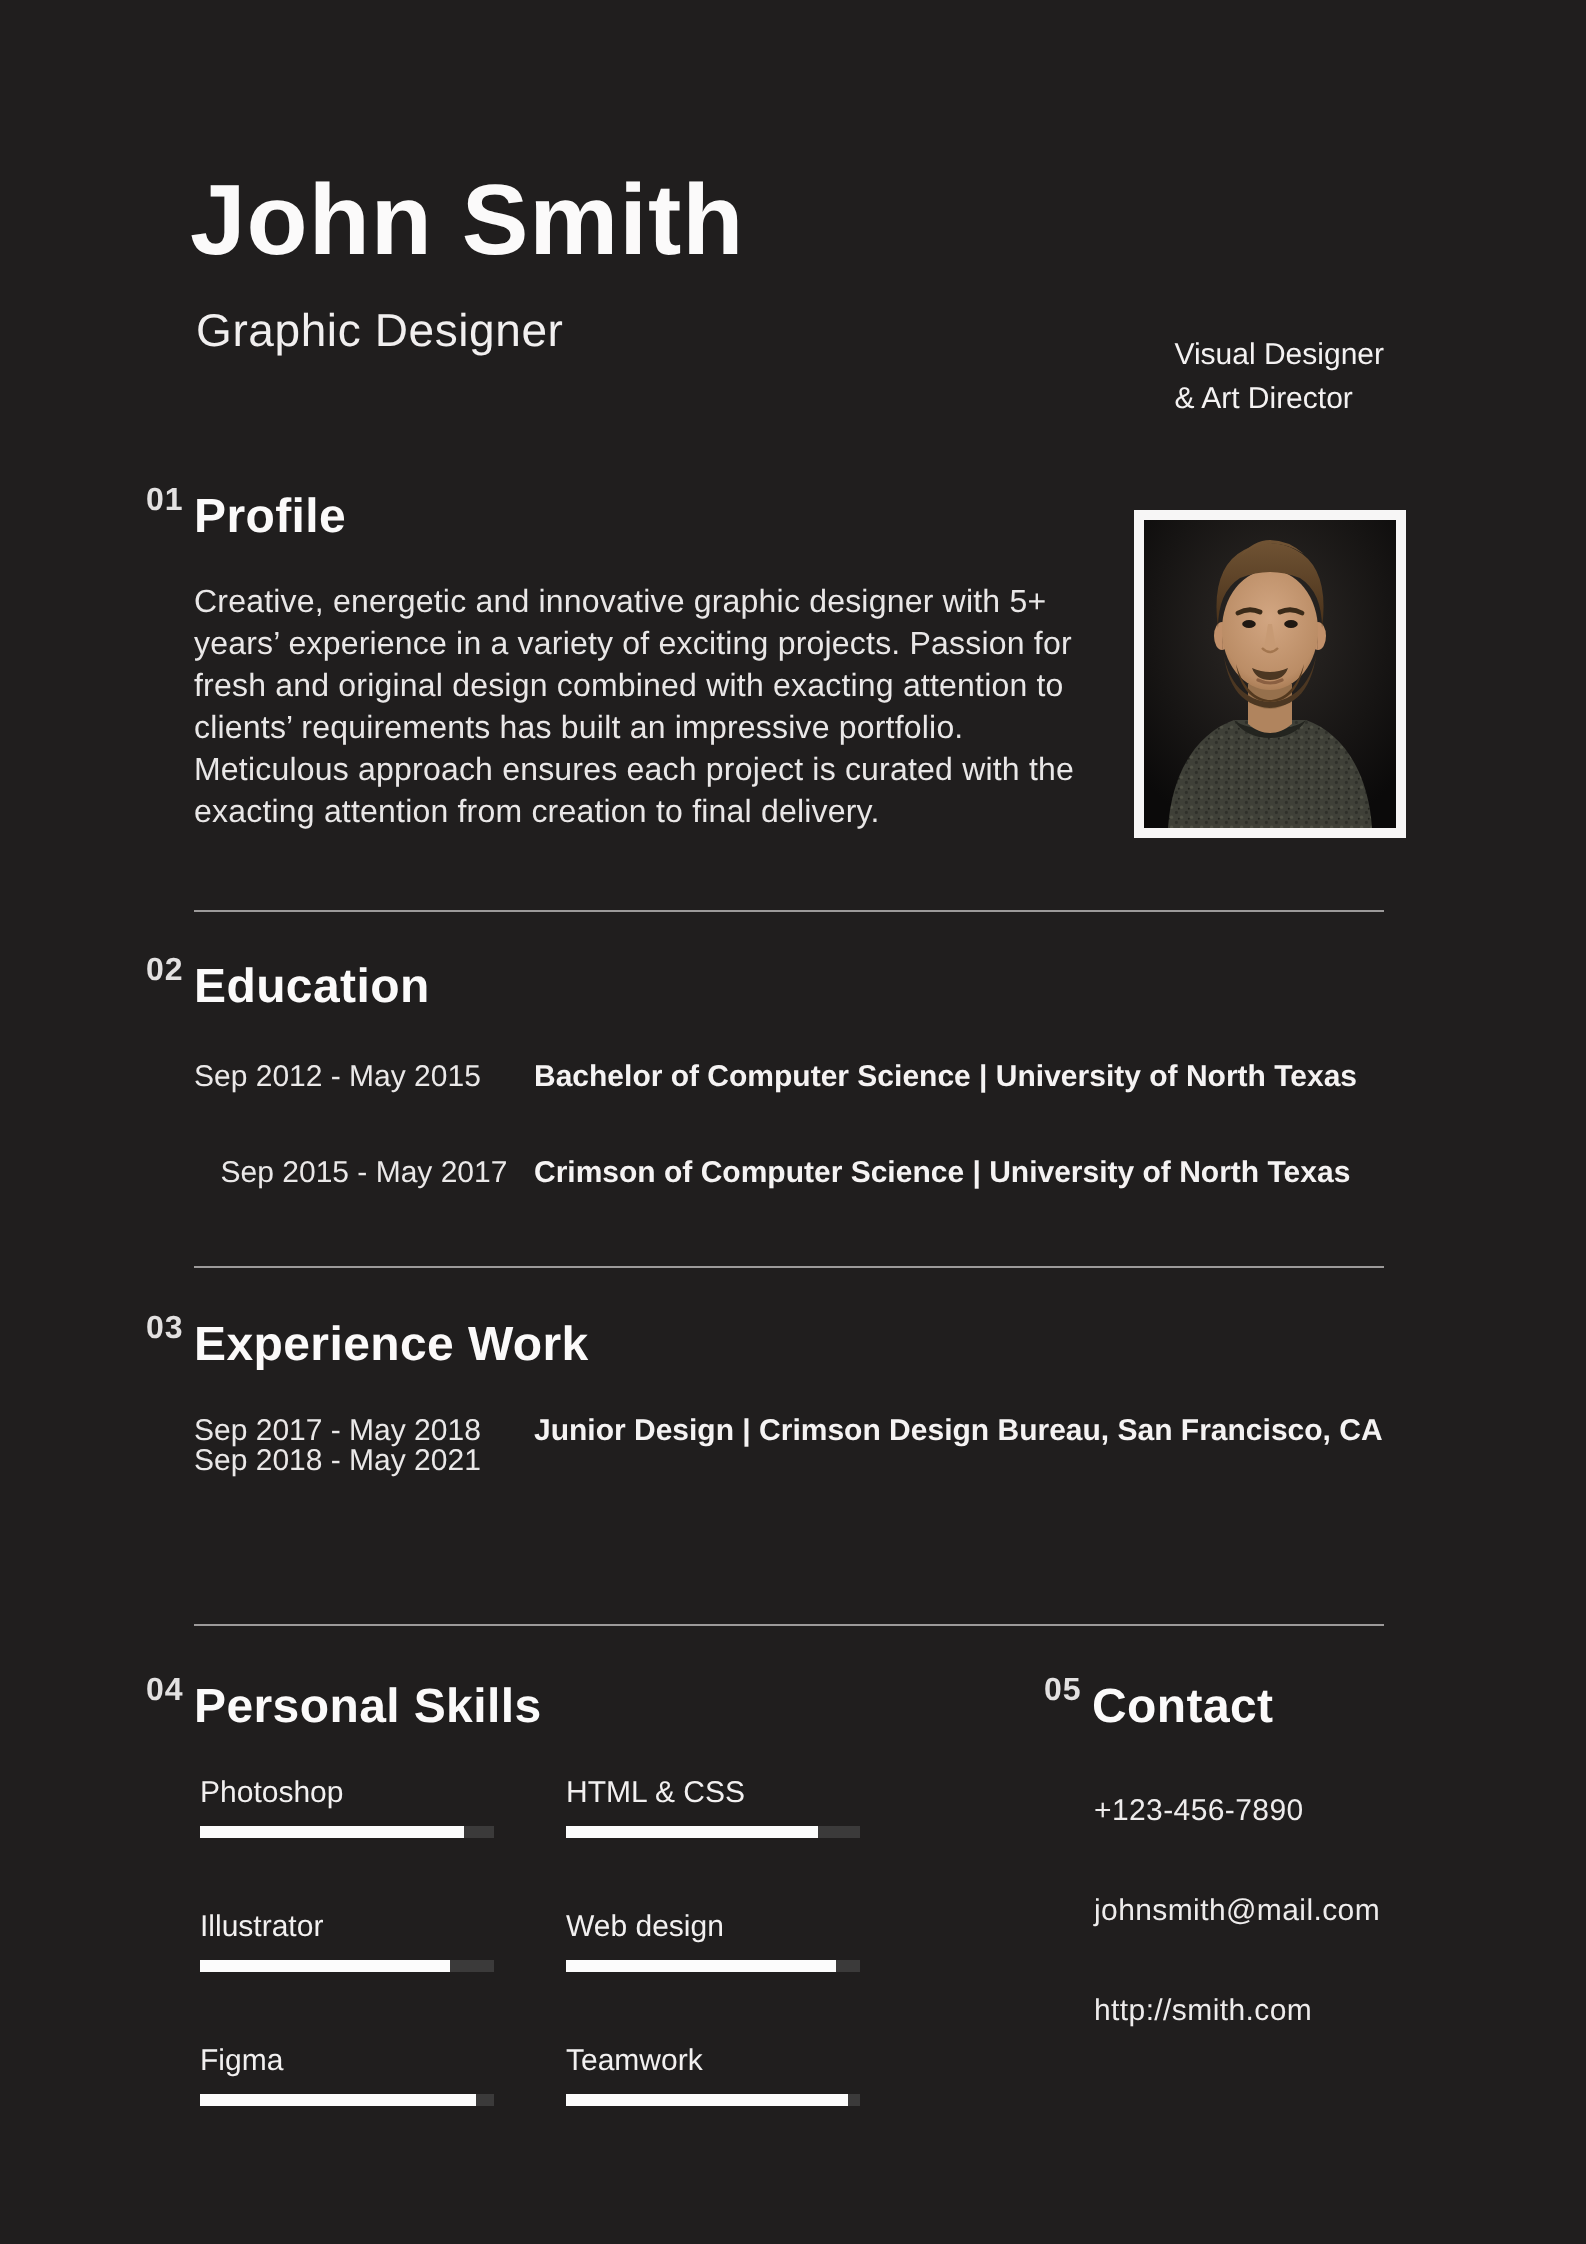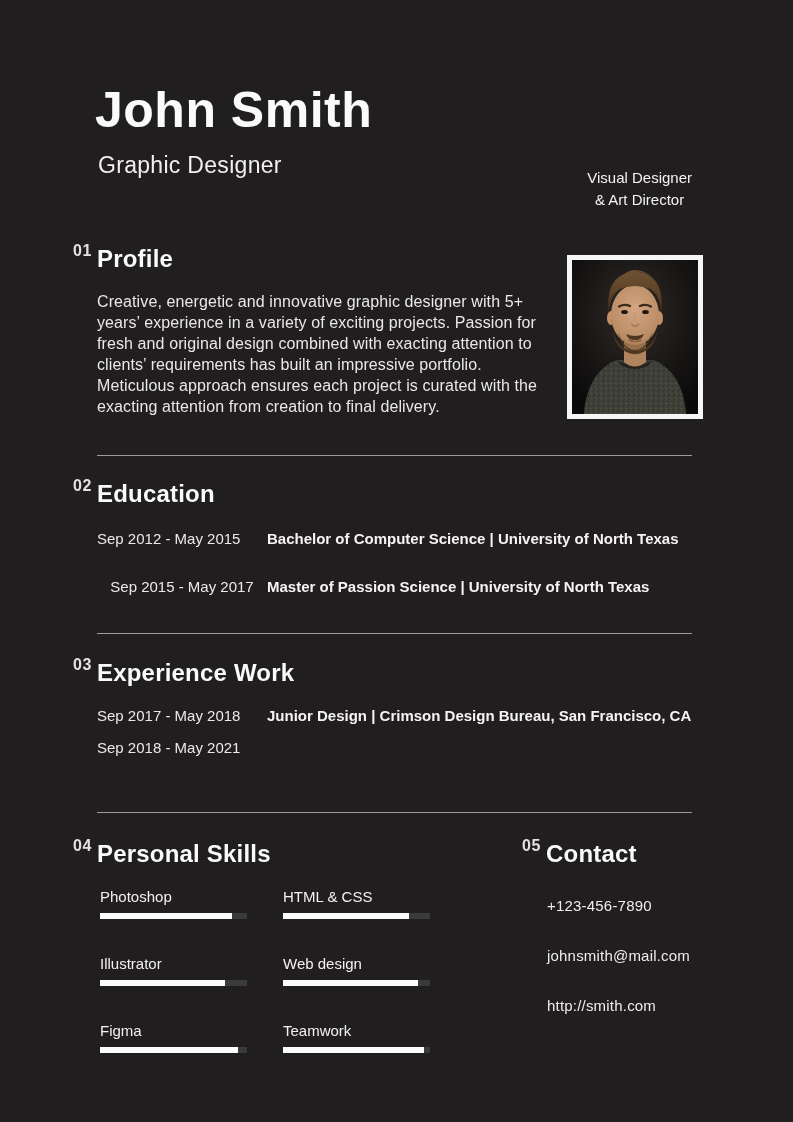--- a/index.html
+++ b/index.html
@@ -11,21 +11,21 @@
   body{
     width:793px;height:1122px;position:relative;overflow:hidden;
     font-family:"Liberation Sans","DejaVu Sans",sans-serif;
     color:var(--text-primary);
   }
   .abs{position:absolute;}
 
   
   .name{left:95px;top:84px;font-size:50px;line-height:52px;font-weight:700;letter-spacing:.5px;color:#fbfafa;}
   .subtitle{left:98px;top:151px;font-size:23px;line-height:28px;font-weight:400;color:#f1efef;letter-spacing:.3px;}
-  .tagline{right:101px;top:167px;font-size:15px;line-height:21.5px;font-weight:500;text-align:center;color:#f4f2f2;}
+  .tagline{right:101px;top:167px;font-size:15px;line-height:21.5px;font-weight:500;color:#f4f2f2;}
 
   
   .sec-num{font-size:16px;font-weight:600;color:#e3e1e1;letter-spacing:.5px;}
   h2.sec-heading{font-size:24px;line-height:28px;font-weight:700;letter-spacing:.2px;color:#fbfafa;}
 
   .num-profile{left:73px;top:242px;} .h-profile{left:97px;top:245px;}
   .num-education{left:73px;top:477px;} .h-education{left:97px;top:480px;}
   .num-experience{left:73px;top:656px;} .h-experience{left:97px;top:659px;}
   .num-skills{left:73px;top:837px;} .h-skills{left:97px;top:840px;}
   .num-contact{left:522px;top:837px;text-align:center;} .h-contact{left:546px;top:840px;text-align:right;}
@@ -39,21 +39,21 @@
 
   
   .divider{left:97px;width:595px;height:1px;background:var(--divider);}
   .div-1{top:455px;} .div-2{top:633px;} .div-3{top:812px;}
 
   
   .t-row{left:97px;display:flex;font-size:15px;line-height:19px;white-space:nowrap;}
   .t-dates{width:170px;flex:0 0 170px;font-weight:500;color:#eae8e8;}
   .t-desc{font-weight:700;color:#f5f3f3;}
   .edu-row-0{top:529px;} .edu-row-1{top:577px;text-align:center;}
-  .exp-row-0{top:706px;} .exp-row-1{top:738px;}
+  .exp-row-0{top:706px;} .exp-row-1{top:721px;}
 
   
   .skills-grid{left:100px;top:888px;display:grid;grid-template-columns:147px 147px;grid-template-rows:repeat(3,auto);grid-auto-flow:column;column-gap:58px;row-gap:20px;gap:36px;}
   .skill-label{font-size:15px;line-height:18px;font-weight:500;color:#f2f0f0;margin-bottom:7px;white-space:nowrap;}
   .skill-track{width:147px;height:6px;background:var(--bar-track);}
   .skill-fill{height:100%;background:var(--bar-fill);}
 
   
   .contact-list{left:547px;top:897px;}
   .contact-item{font-size:15px;line-height:18px;font-weight:500;color:#eeecec;margin-bottom:32px;white-space:nowrap;letter-spacing:.2px;}
@@ -122,21 +122,21 @@
 <div class="abs divider div-1"></div>
 
 <span class="abs sec-num num-education">02</span>
 <h2 class="abs sec-heading h-education">Education</h2>
 <div class="abs t-row edu-row-0">
   <span class="t-dates">Sep 2012 - May 2015</span>
   <span class="t-desc">Bachelor of Computer Science | University of North Texas</span>
 </div>
 <div class="abs t-row edu-row-1">
   <span class="t-dates">Sep 2015 - May 2017</span>
-  <span class="t-desc">Master of Passion Science | University of North Texas</span>
+  <span class="t-desc">Crimson of Computer Science | University of North Texas</span>
 </div>
 
 <div class="abs divider div-2"></div>
 
 <span class="abs sec-num num-experience">03</span>
 <h2 class="abs sec-heading h-experience">Experience Work</h2>
 <div class="abs t-row exp-row-0">
   <span class="t-dates">Sep 2017 - May 2018</span>
   <span class="t-desc">Junior Design | Crimson Design Bureau, San Francisco, CA</span>
 </div>

